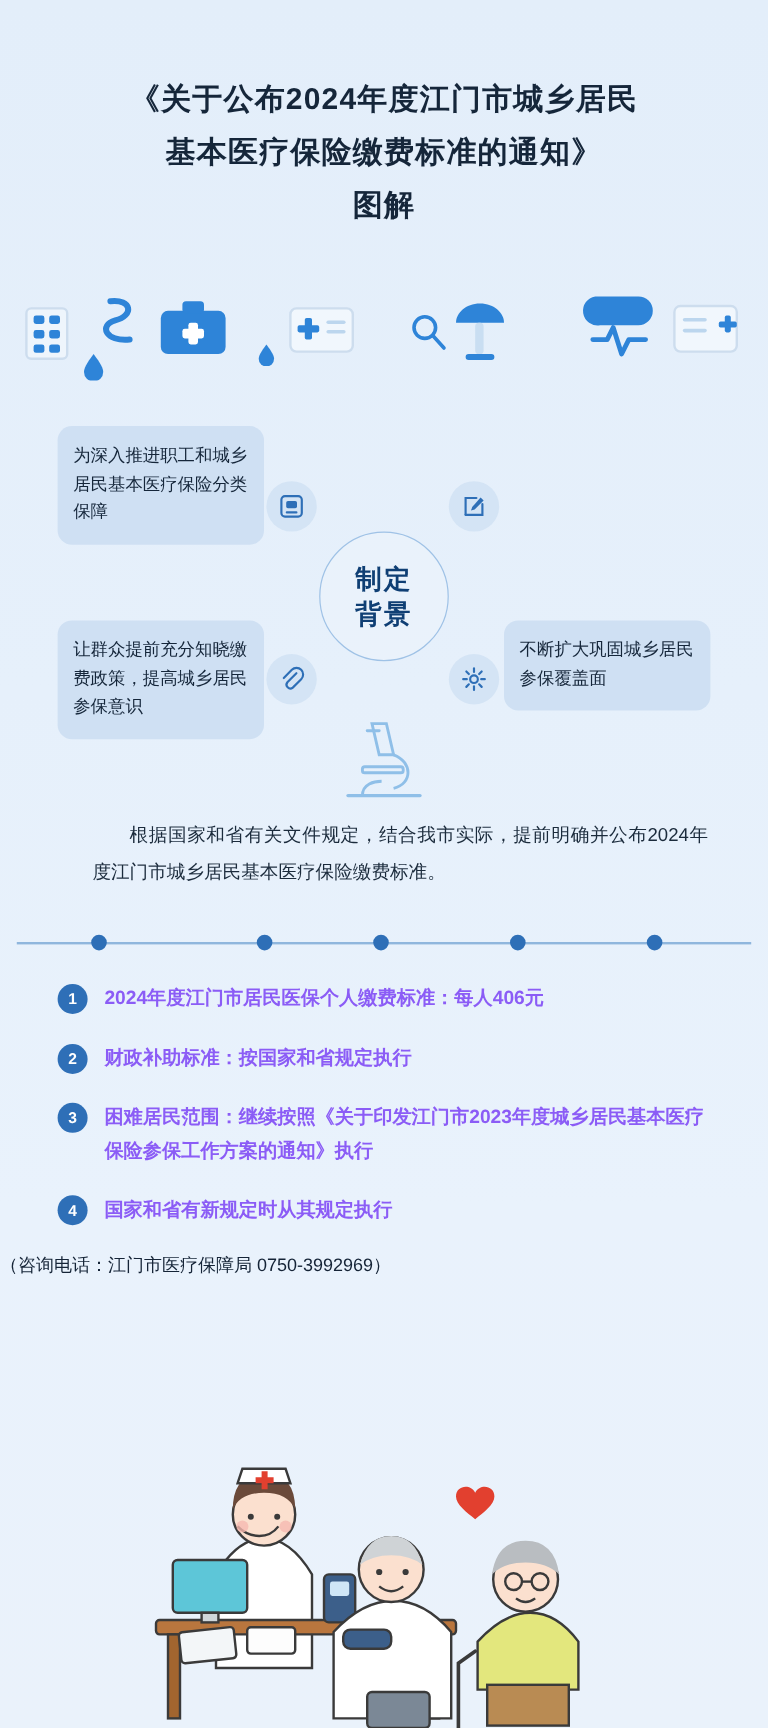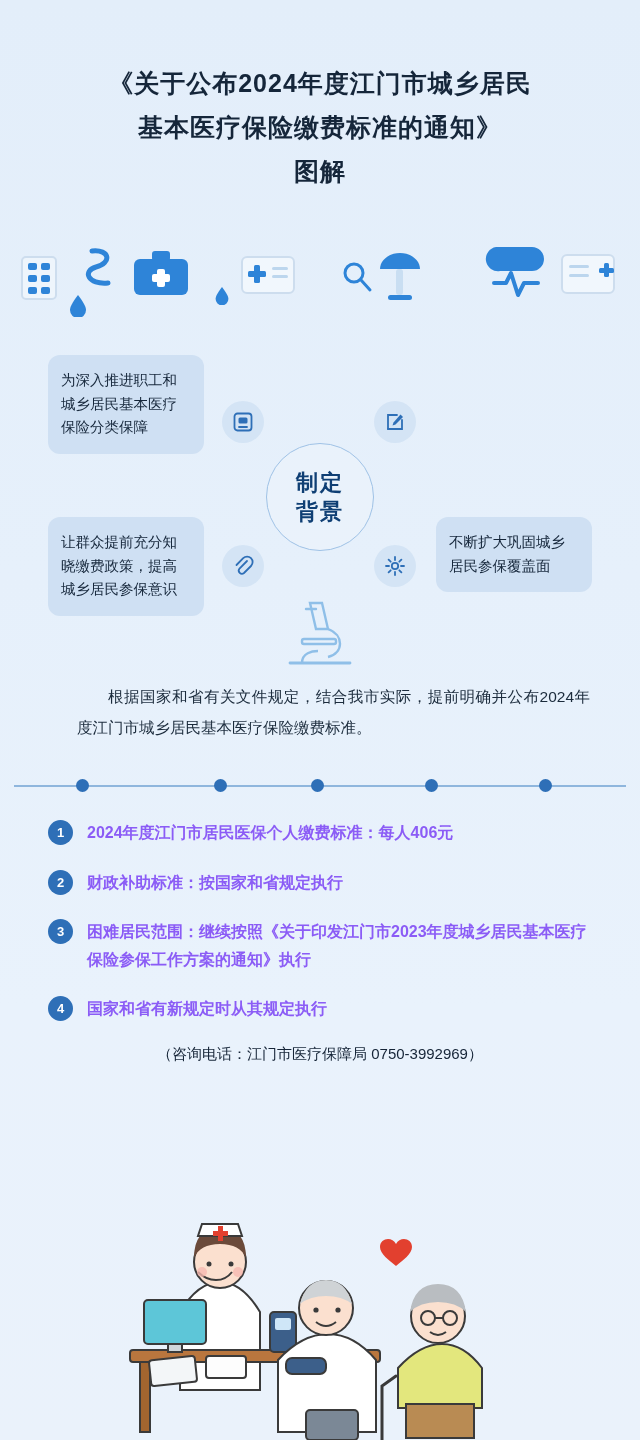--- a/index.html
+++ b/index.html
@@ -37,21 +37,21 @@
   .icon-band svg { position: absolute; }
 
   
   .bg-section {
     position: relative;
     height: 330px;
     margin-top: 4px;
   }
   .bubble {
     position: absolute;
-    width: 156px;
+    width: 172px;
     background: #cfe0f3;
     border-radius: 12px;
     padding: 14px 13px;
     font-size: 14.5px;
     line-height: 1.62;
     color: #15263a;
   }
   .bubble.b1 { left: 48px;  top: 10px; }
   .bubble.b2 { right: 48px; top: 10px; }
   .bubble.b3 { left: 48px;  top: 172px; }
@@ -152,21 +152,20 @@
   .item-text {
     margin-left: 14px;
     font-size: 16px;
     font-weight: bold;
     line-height: 1.72;
     color: #8b5cf6;
   }
 
   .contact {
     margin: 12px 0 0 0;
-    text-align: center;
     font-size: 15px;
     color: #152437;
   }
 
   
   .illus {
     position: absolute;
     left: 0; right: 0; bottom: 0;
     height: 240px;
   }

